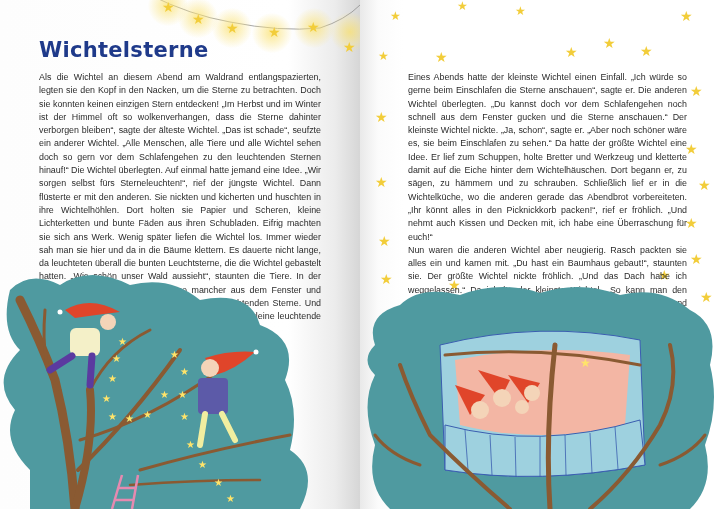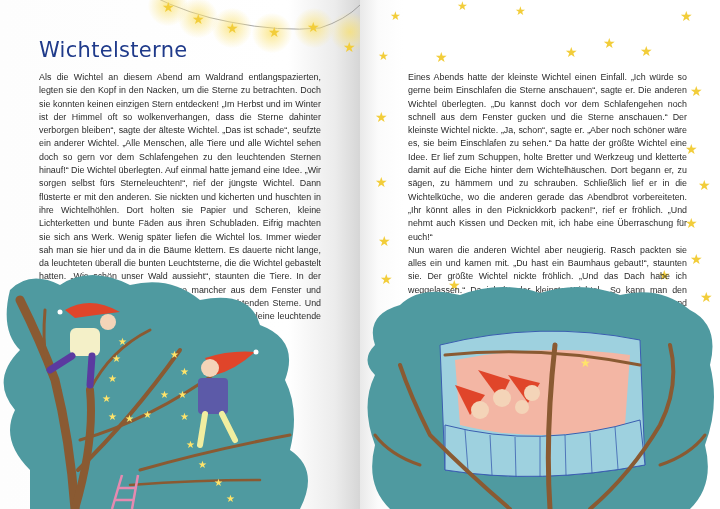--- a/index.html
+++ b/index.html
@@ -1,21 +1,21 @@
 <!DOCTYPE html>
 <html><head>
 <meta charset="utf-8">
 <style>
   html,body{margin:0;padding:0;}
   body{width:720px;height:509px;overflow:hidden;background:#fff;font-family:"Liberation Sans",sans-serif;position:relative;}
   .spread{position:absolute;inset:0;display:flex;}
   .page{position:relative;width:360px;height:509px;overflow:hidden;background:#fff;}
   .page.left{background:linear-gradient(to right,#fdfdfd 0%,#ffffff 80%,#ececec 93%,#d6d6d6 100%);}
   .page.right{background:linear-gradient(to right,#e9e9e9 0%,#fbfbfb 5%,#ffffff 12%,#ffffff 100%);}
-  .title{position:absolute;font-family:"DejaVu Sans",sans-serif;color:#1f3a8a;font-size:21px;letter-spacing:0.3px;font-weight:normal;}
+  .title{position:absolute;font-family:"DejaVu Sans",sans-serif;color:#1f3a8a;font-size:21px;letter-spacing:0.3px;font-weight:bold;}
   .left .title{left:39px;top:38px;}
   .right .title{left:398px;top:38px;}
   .text{position:absolute;font-family:"Liberation Sans",sans-serif;font-size:8.9px;line-height:13.3px;color:#2b2b2b;text-align:justify;}
   .left .text{left:39px;top:71px;width:282px;}
   .right .text{left:40px;top:71px;width:279px;margin-left:8px;}
   .text p{margin:0;}
   .star{position:absolute;color:#f2cd3a;font-size:14px;line-height:1;}
   .glow{position:absolute;width:40px;height:40px;border-radius:50%;background:radial-gradient(circle,rgba(250,225,110,0.75) 0%,rgba(250,230,140,0.35) 45%,rgba(255,255,255,0) 72%);}
   .illus{position:absolute;}
   svg{display:block;}

